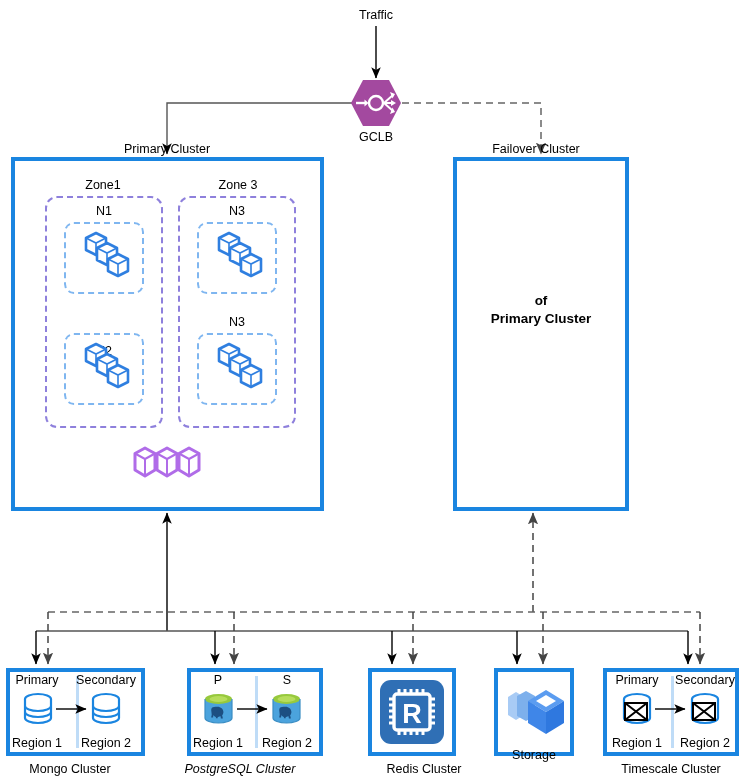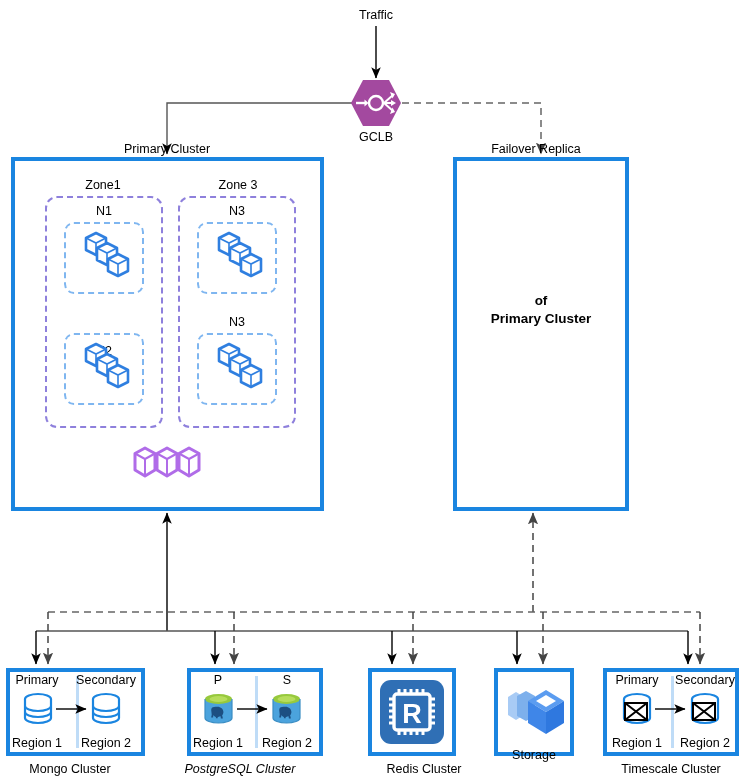--- a/index.html
+++ b/index.html
@@ -158,21 +158,21 @@
         <polygon points="58,2 68,7.5 68,24 58,30 48,24 48,7.5"></polygon>
       </g>
       <g stroke="#b06ce8" stroke-width="2" fill="none">
         <path d="M4,7.5 L14,13 L24,7.5 M14,13 L14,30"></path>
         <path d="M26,7.5 L36,13 L46,7.5 M36,13 L36,30"></path>
         <path d="M48,7.5 L58,13 L68,7.5 M58,13 L58,30"></path>
       </g>
     </svg>
   </div>
 
-  <div class="lbl c" style="left:536px;top:142px;">Failover Replica</div>
+  <div class="lbl c" style="left:536px;top:142px;">Failover Cluster</div>
   <div class="cluster-box" style="left:453px;top:157px;width:176px;height:354px;"></div>
   <div class="lbl c bold" style="left:541px;top:292px;">of</div>
   <div class="lbl c bold" style="left:541px;top:310px;">Primary Cluster</div>
 
   <div class="db-box" style="left:6px;top:668px;width:139px;height:88px;">
     <div class="db-split" style="left:66px;"></div>
   </div>
   <div class="lbl c" style="left:37px;top:673px;">Primary</div>
   <div class="lbl c" style="left:106px;top:673px;">Secondary</div>
   <div class="icon" style="left:22px;top:692px;width:32px;height:34px;">

